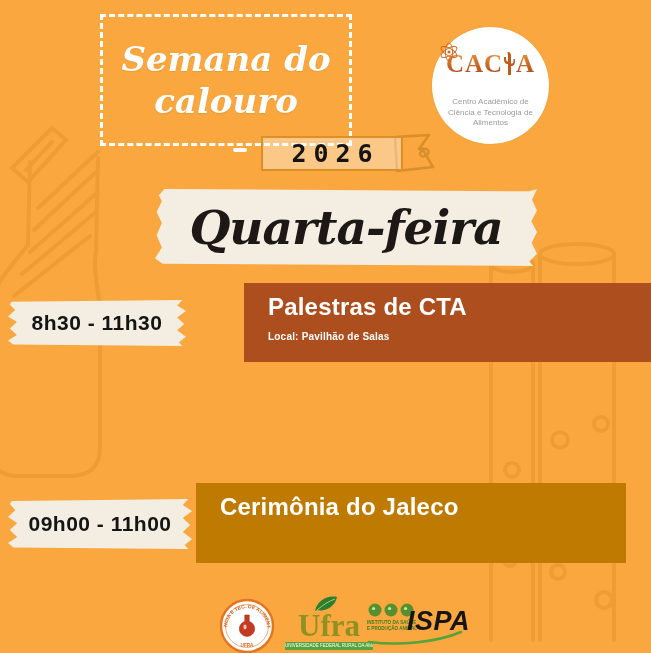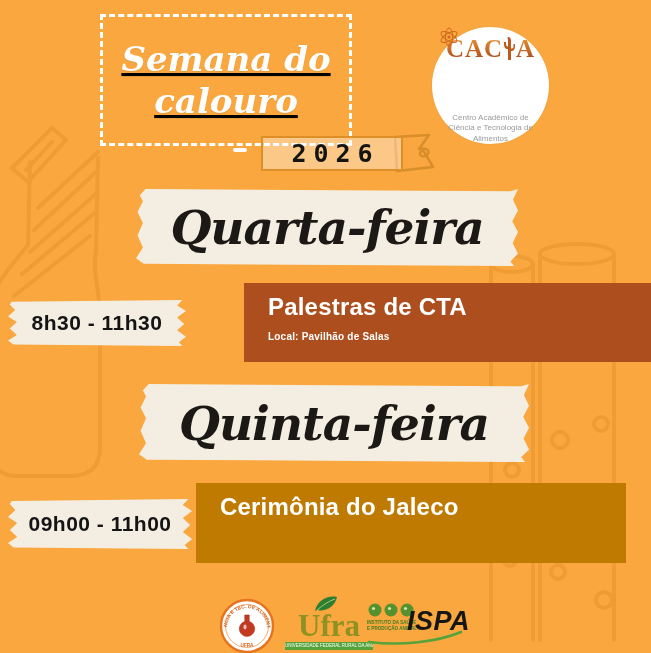--- a/index.html
+++ b/index.html
@@ -5,21 +5,21 @@
   html,body{margin:0;padding:0;background:#fff;}
   .poster{
     position:relative;width:651px;height:653px;overflow:hidden;
     background:#F9A73E;font-family:"Liberation Sans",sans-serif;
   }
   .bg-sketch{position:absolute;left:0;top:0;z-index:0;}
   
   .dashed-box{
     position:absolute;left:100px;top:14px;width:246px;height:126px;
     border:3px dashed #ffffff;z-index:2;display:flex;flex-direction:column;
-    justify-content:center;text-decoration:underline;
+    justify-content:center;
   }
   .script-title{
     font-family:"DejaVu Serif",serif;font-style:italic;font-weight:700;
     color:#ffffff;font-size:34px;line-height:1.25;text-align:center;
     text-shadow:0 1px 1px rgba(0,0,0,0.08);
   }
   .year-ribbon{
     position:absolute;left:253px;top:136px;width:138px;height:31px;
     background:rgba(255,255,255,0.38);border:2px solid #DD9028;z-index:2;
     display:flex;align-items:center;justify-content:center;margin-left:8px;
@@ -27,41 +27,41 @@
   .year-text{
     font-family:"DejaVu Sans Mono",monospace;font-weight:700;color:#141414;
     font-size:25px;letter-spacing:7px;padding-left:7px;
   }
   .year-dash{position:absolute;left:233px;top:148px;width:14px;height:4px;background:#fff;z-index:2;border-radius:2px;}
   .ribbon-tail{position:absolute;left:393px;top:133px;z-index:1;}
   
   .badge{
     position:absolute;left:432px;top:27px;width:117px;height:117px;border-radius:50%;
     background:#ffffff;z-index:2;box-shadow:0 0 0 1px rgba(0,0,0,0.02);
-    display:flex;flex-direction:column;align-items:center;justify-content:space-between;
+    display:flex;flex-direction:column;align-items:center;justify-content:center;
   }
   .badge-acronym{
     display:flex;align-items:flex-end;margin-top:8px;position:relative;
     font-family:"Liberation Serif",serif;font-weight:700;font-size:25px;
     background:linear-gradient(180deg,#F09A38 0%,#A8461A 100%);
     -webkit-background-clip:text;background-clip:text;color:transparent;
     letter-spacing:1px;line-height:1;
   }
   .badge-atom{position:absolute;left:-8px;top:-9px;}
   .badge-sub{
     margin-top:21px;text-align:center;color:#9a9a9a;font-size:8px;line-height:1.3;
     font-family:"Liberation Sans",sans-serif;
   }
   
   .banner{
     position:absolute;background:#F4EEE2;z-index:2;
     display:flex;align-items:center;justify-content:center;
     clip-path:polygon(1% 8%,2.5% 0%,98% 3%,100% 0%,98.7% 14%,100% 28%,98.5% 42%,100% 56%,98.6% 70%,100% 84%,98% 94%,99% 100%,2% 97%,0% 90%,1.8% 76%,0.4% 60%,1.8% 44%,0.4% 30%,1.8% 16%);
   }
-  .banner.b1{left:136px;top:189px;width:382px;height:77px;}
+  .banner.b1{left:155px;top:189px;width:382px;height:77px;}
   .banner.b2{left:139px;top:384px;width:390px;height:78px;}
   .day-title{
     font-family:"DejaVu Serif",serif;font-style:italic;font-weight:700;
     font-size:47px;color:#1b1815;letter-spacing:-1px;white-space:nowrap;
   }
   
   .event-bar{
     position:absolute;z-index:1;color:#fff;padding:10px 0 0 24px;box-sizing:border-box;
   }
   .event-bar.e1{left:196px;top:283px;width:432px;height:79px;background:#AC4E1D;margin-left:48px;}
@@ -179,23 +179,20 @@
     <span class="day-title">Quarta-feira</span>
   </div>
   <div class="event-bar e1">
     <div class="event-title">Palestras de CTA</div>
     <div class="event-loc">Local: Pavilhão de Salas</div>
   </div>
   <div class="time-tag t1">
     <span class="time-text">8h30 -  11h30</span>
   </div>
 
-  <div class="banner b2">
-    <span class="day-title">Quinta-feira</span>
-  </div>
   <div class="event-bar e2">
     <div class="event-title">Cerimônia do Jaleco</div>
   </div>
   <div class="time-tag t2">
     <span class="time-text">09h00 - 11h00</span>
   </div>
 
   <div class="footer">
 
     <svg class="seal" width="58" height="56" viewBox="0 0 58 56">

